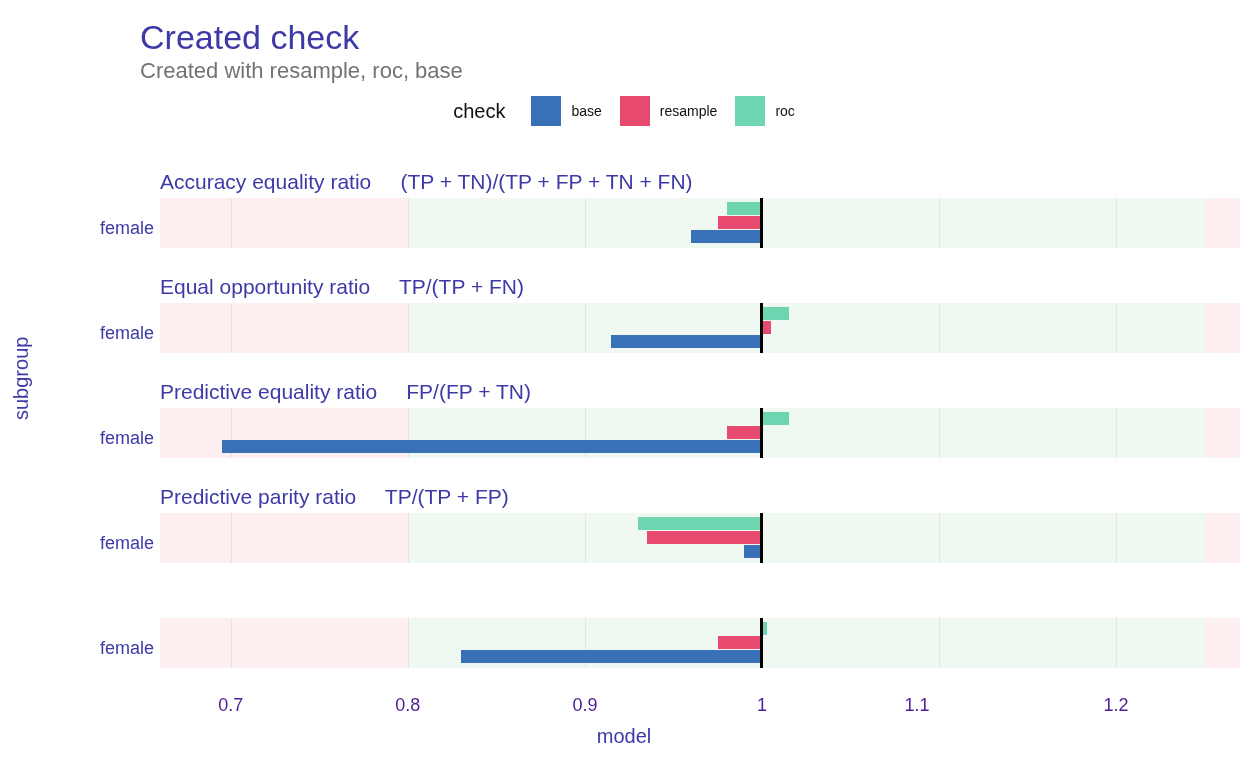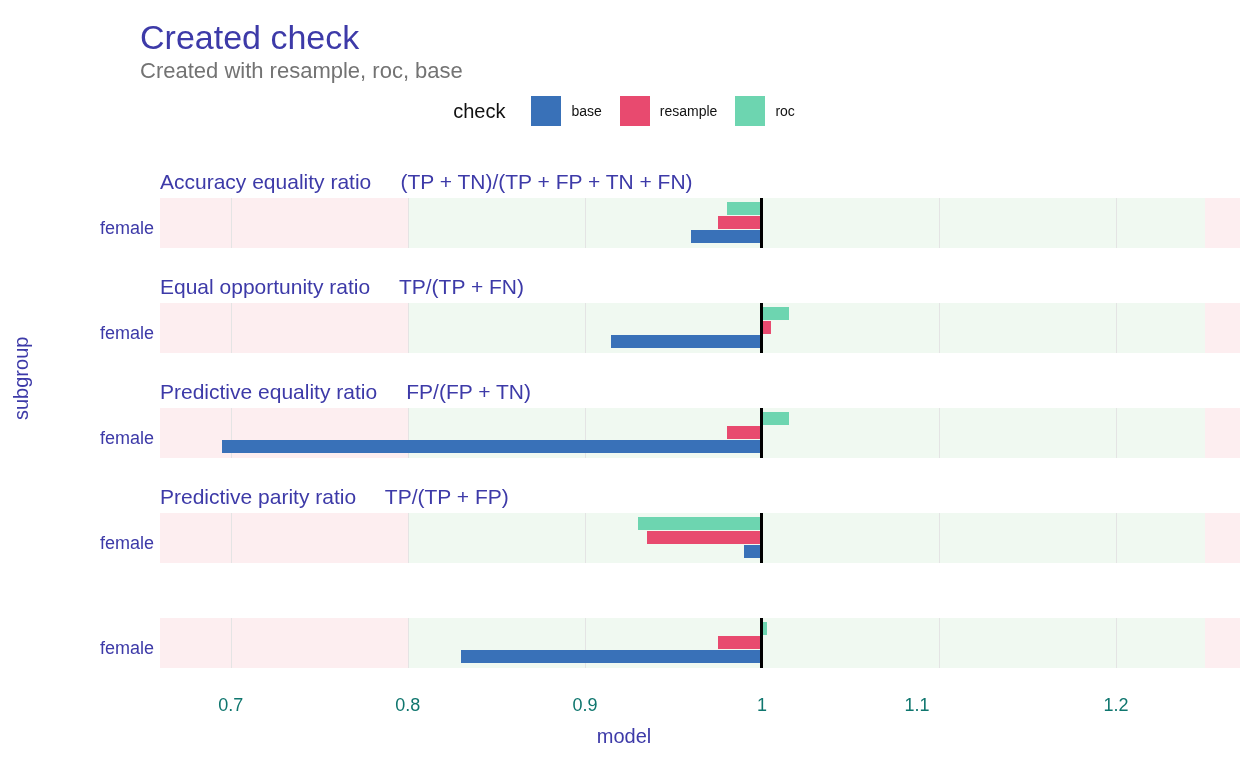--- a/index.html
+++ b/index.html
@@ -148,21 +148,21 @@
     position: absolute;
     left: 110px;
     right: 0;
     top: 545px;
     height: 30px;
   }
   .tick-label {
     position: absolute;
     top: 0;
     font-size: 18px;
-    color: #0f766e;
+    color: #4c1d95;
     transform: translateX(-50%);
   }
 </style>
 </head>
 <body>
 
 <div class="title">Created check</div>
 <div class="subtitle">Created with resample, roc, base</div>
 
 <div class="legend">

